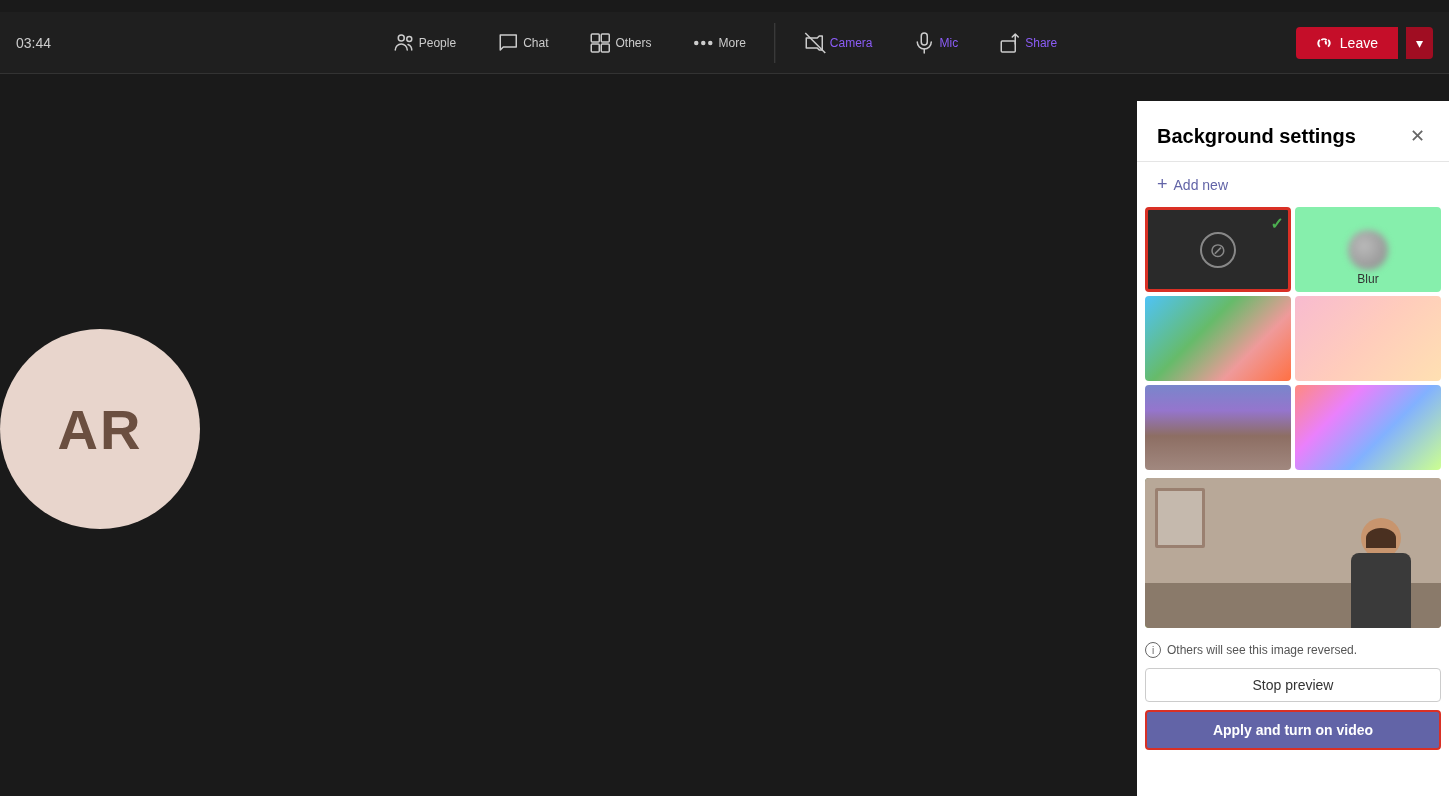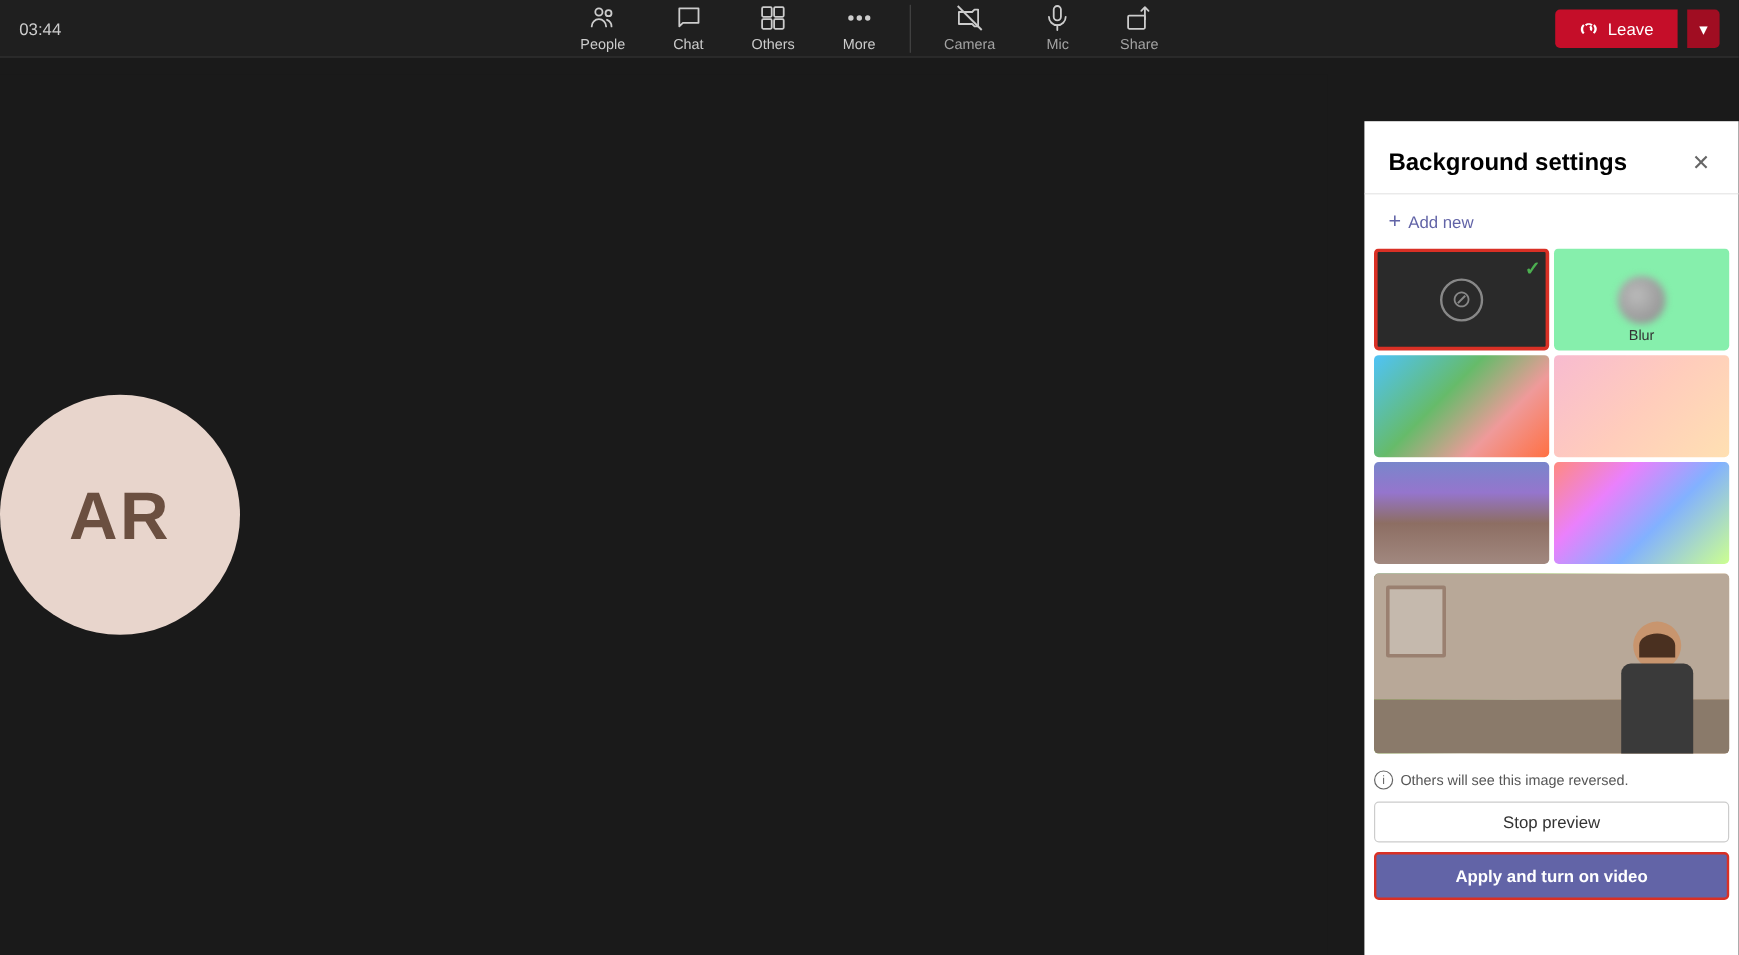--- a/index.html
+++ b/index.html
@@ -8,22 +8,22 @@
       height: 796px;
       background: #1a1a1a;
       font-family: 'Segoe UI', Arial, sans-serif;
       overflow: hidden;
       position: relative;
     }
 
     
     #topbar {
       position: absolute;
-      top: 0; left: 0; right: 0;
-      height: 48px;
+      top: 12px; left: 0; right: 0;
+      height: 62px;
       background: #1f1f1f;
       display: flex;
       align-items: center;
       justify-content: space-between;
       padding: 0 16px;
       z-index: 10;
       border-bottom: 1px solid #333;
     }
     #timer {
       color: #ccc;
@@ -34,21 +34,20 @@
     #nav-icons {
       display: flex;
       align-items: center;
       gap: 0;
       position: absolute;
       left: 50%;
       transform: translateX(-50%);
     }
     .nav-item {
       display: flex;
-      flex-direction: column;
       align-items: center;
       gap: 3px;
       padding: 6px 20px;
       cursor: pointer;
       color: #ccc;
       font-size: 12px;
       border-radius: 6px;
     }
     .nav-item .icon-svg {
       width: 24px;
@@ -57,21 +56,21 @@
       stroke: #ccc;
       stroke-width: 1.5;
     }
     .nav-divider {
       width: 1px;
       height: 40px;
       background: #444;
       margin: 0 8px;
     }
     .nav-item-camera, .nav-item-mic, .nav-item-share {
-      color: #a3a3a3;
+      color: #8b5cf6;
     }
     .nav-item-camera .icon-svg, .nav-item-mic .icon-svg, .nav-item-share .icon-svg {
       stroke: #ccc;
     }
     #right-controls {
       display: flex;
       align-items: center;
       gap: 8px;
     }
     #leave-btn {

